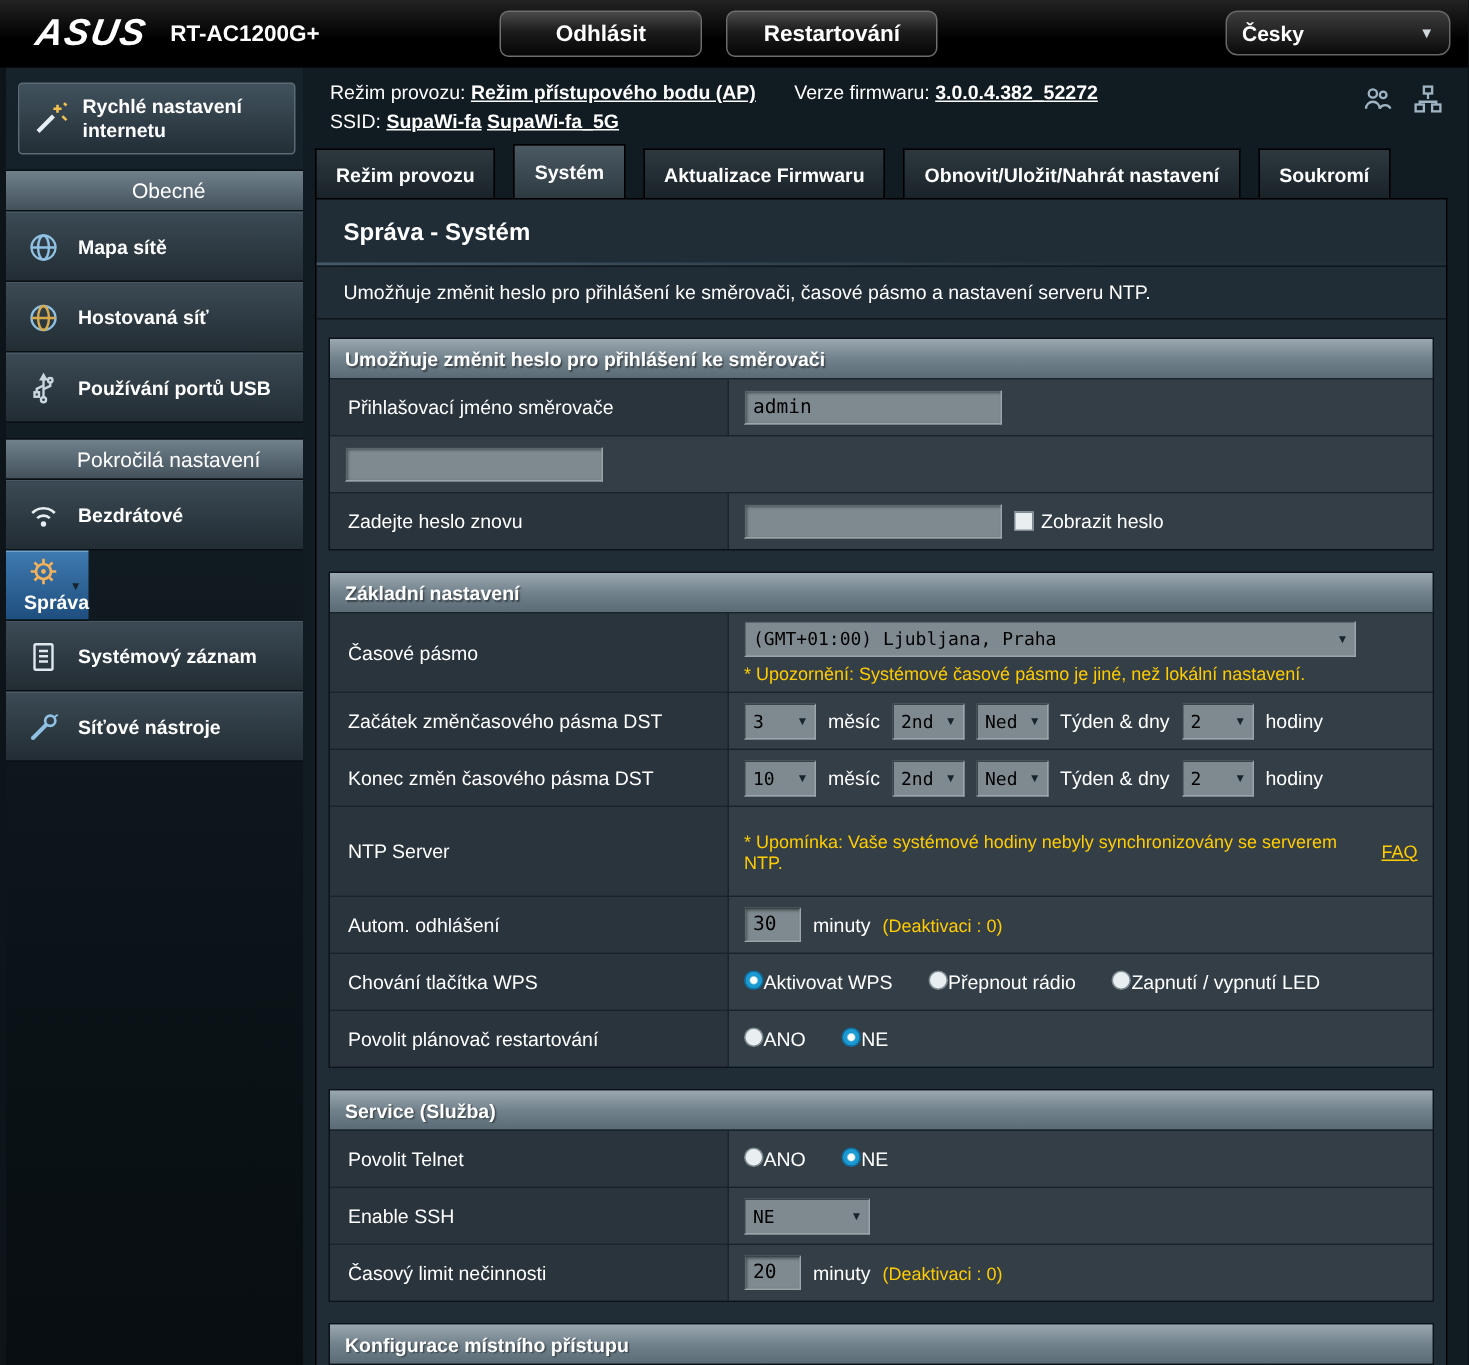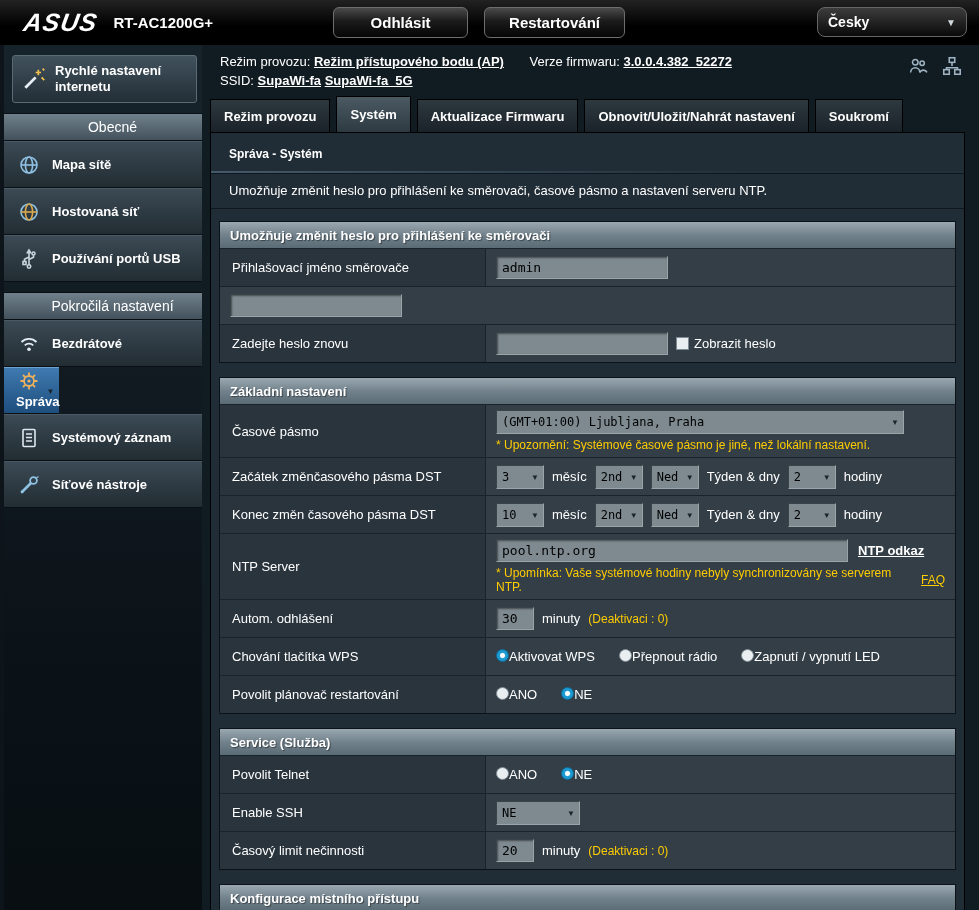--- a/index.html
+++ b/index.html
@@ -48,29 +48,29 @@
   .content { position:absolute; top:45px; left:202px; right:0; bottom:0; background:#111b22;
              display:flex; flex-direction:column; }
   .statusbar { position:relative; padding:9px 0 0 18px; height:50px; flex:0 0 50px; color:#fff; font-size:13px; }
   .statusbar .line { margin-bottom:4px; }
   .st-gap { margin-left:22px; }
   .wlink { color:#fff; font-weight:bold; text-decoration:underline; cursor:pointer; }
   .ylink { color:#ffcc00; text-decoration:underline; cursor:pointer; font-size:12px; }
   .status-icons { position:absolute; right:16px; top:10px; display:flex; gap:12px; }
   .status-icons .sicon { width:22px; height:22px; cursor:pointer; }
 
-  .tabs { flex:0 0 37px; display:flex; align-items:flex-end; gap:6px; padding-left:8px; }
+  .tabs { flex:0 0 37px; display:flex; align-items:flex-end; gap:12px; padding-left:8px; }
   .tab { height:33px; padding:0 13px; display:flex; align-items:center;
          background:linear-gradient(180deg,#2d383f,#1a2329); border:1px solid #000; border-bottom:none;
          color:#fff; font-size:13px; font-weight:bold; cursor:pointer; white-space:nowrap; }
   .tab.active { background:linear-gradient(180deg,#4b5962,#2d3a42); height:36px; }
 
   .panel { flex:1 1 auto; margin:0 14px 0 8px; background:#212d36; border:1px solid #000;
            border-bottom:none; overflow:hidden; }
-  .page-title { padding:14px 18px 6px 18px; color:#fff; font-size:12px; font-weight:bold; }
+  .page-title { padding:14px 18px 6px 18px; color:#fff; font-size:16px; font-weight:bold; }
   .title-divider { height:2px; margin:4px 0 0 0; background:linear-gradient(90deg,#44596a,#22303a 70%); }
   .page-desc { padding:9px 18px 10px 18px; color:#fff; font-size:13px;
                border-top:1px solid #0f171d; border-bottom:1px solid #0f171d; }
 
   .tables { padding:12px 8px 0 8px; }
   .ftable { margin-bottom:14px; border:1px solid #0c1318; }
   .sec-title { height:26px; background:linear-gradient(180deg,#9aa8b0 0%,#72828c 50%,#5a6b76 100%);
                color:#fff; font-weight:bold; font-size:13px; display:flex; align-items:center;
                padding-left:10px; text-shadow:1px 1px 1px rgba(0,0,0,.45); }
   .row { display:flex; min-height:38px; border-top:1px solid #19232b; }
@@ -338,24 +338,20 @@
               <span class="unit">Týden &amp; dny</span>
               <span class="sel sel-sm"><select><option>2</option></select></span>
               <span class="unit">hodiny</span>
             </div>
           </div>
 
           <div class="row row-ntp">
             <div class="lcell">NTP Server</div>
             <div class="vcell col">
               <div class="vline">
-                <input class="ifield w352" type="text" value="pool.ntp.org" style="">
-                <a class="wlink">NTP odkaz</a>
-              </div>
-              <div class="vline">
                 <span class="note">* Upomínka: Vaše systémové hodiny nebyly synchronizovány se serverem NTP.</span>
                 <a class="ylink">FAQ</a>
               </div>
             </div>
           </div>
 
           <div class="row">
             <div class="lcell">Autom. odhlášení</div>
             <div class="vcell">
               <input class="ifield w36" type="text" value="30" style="">

